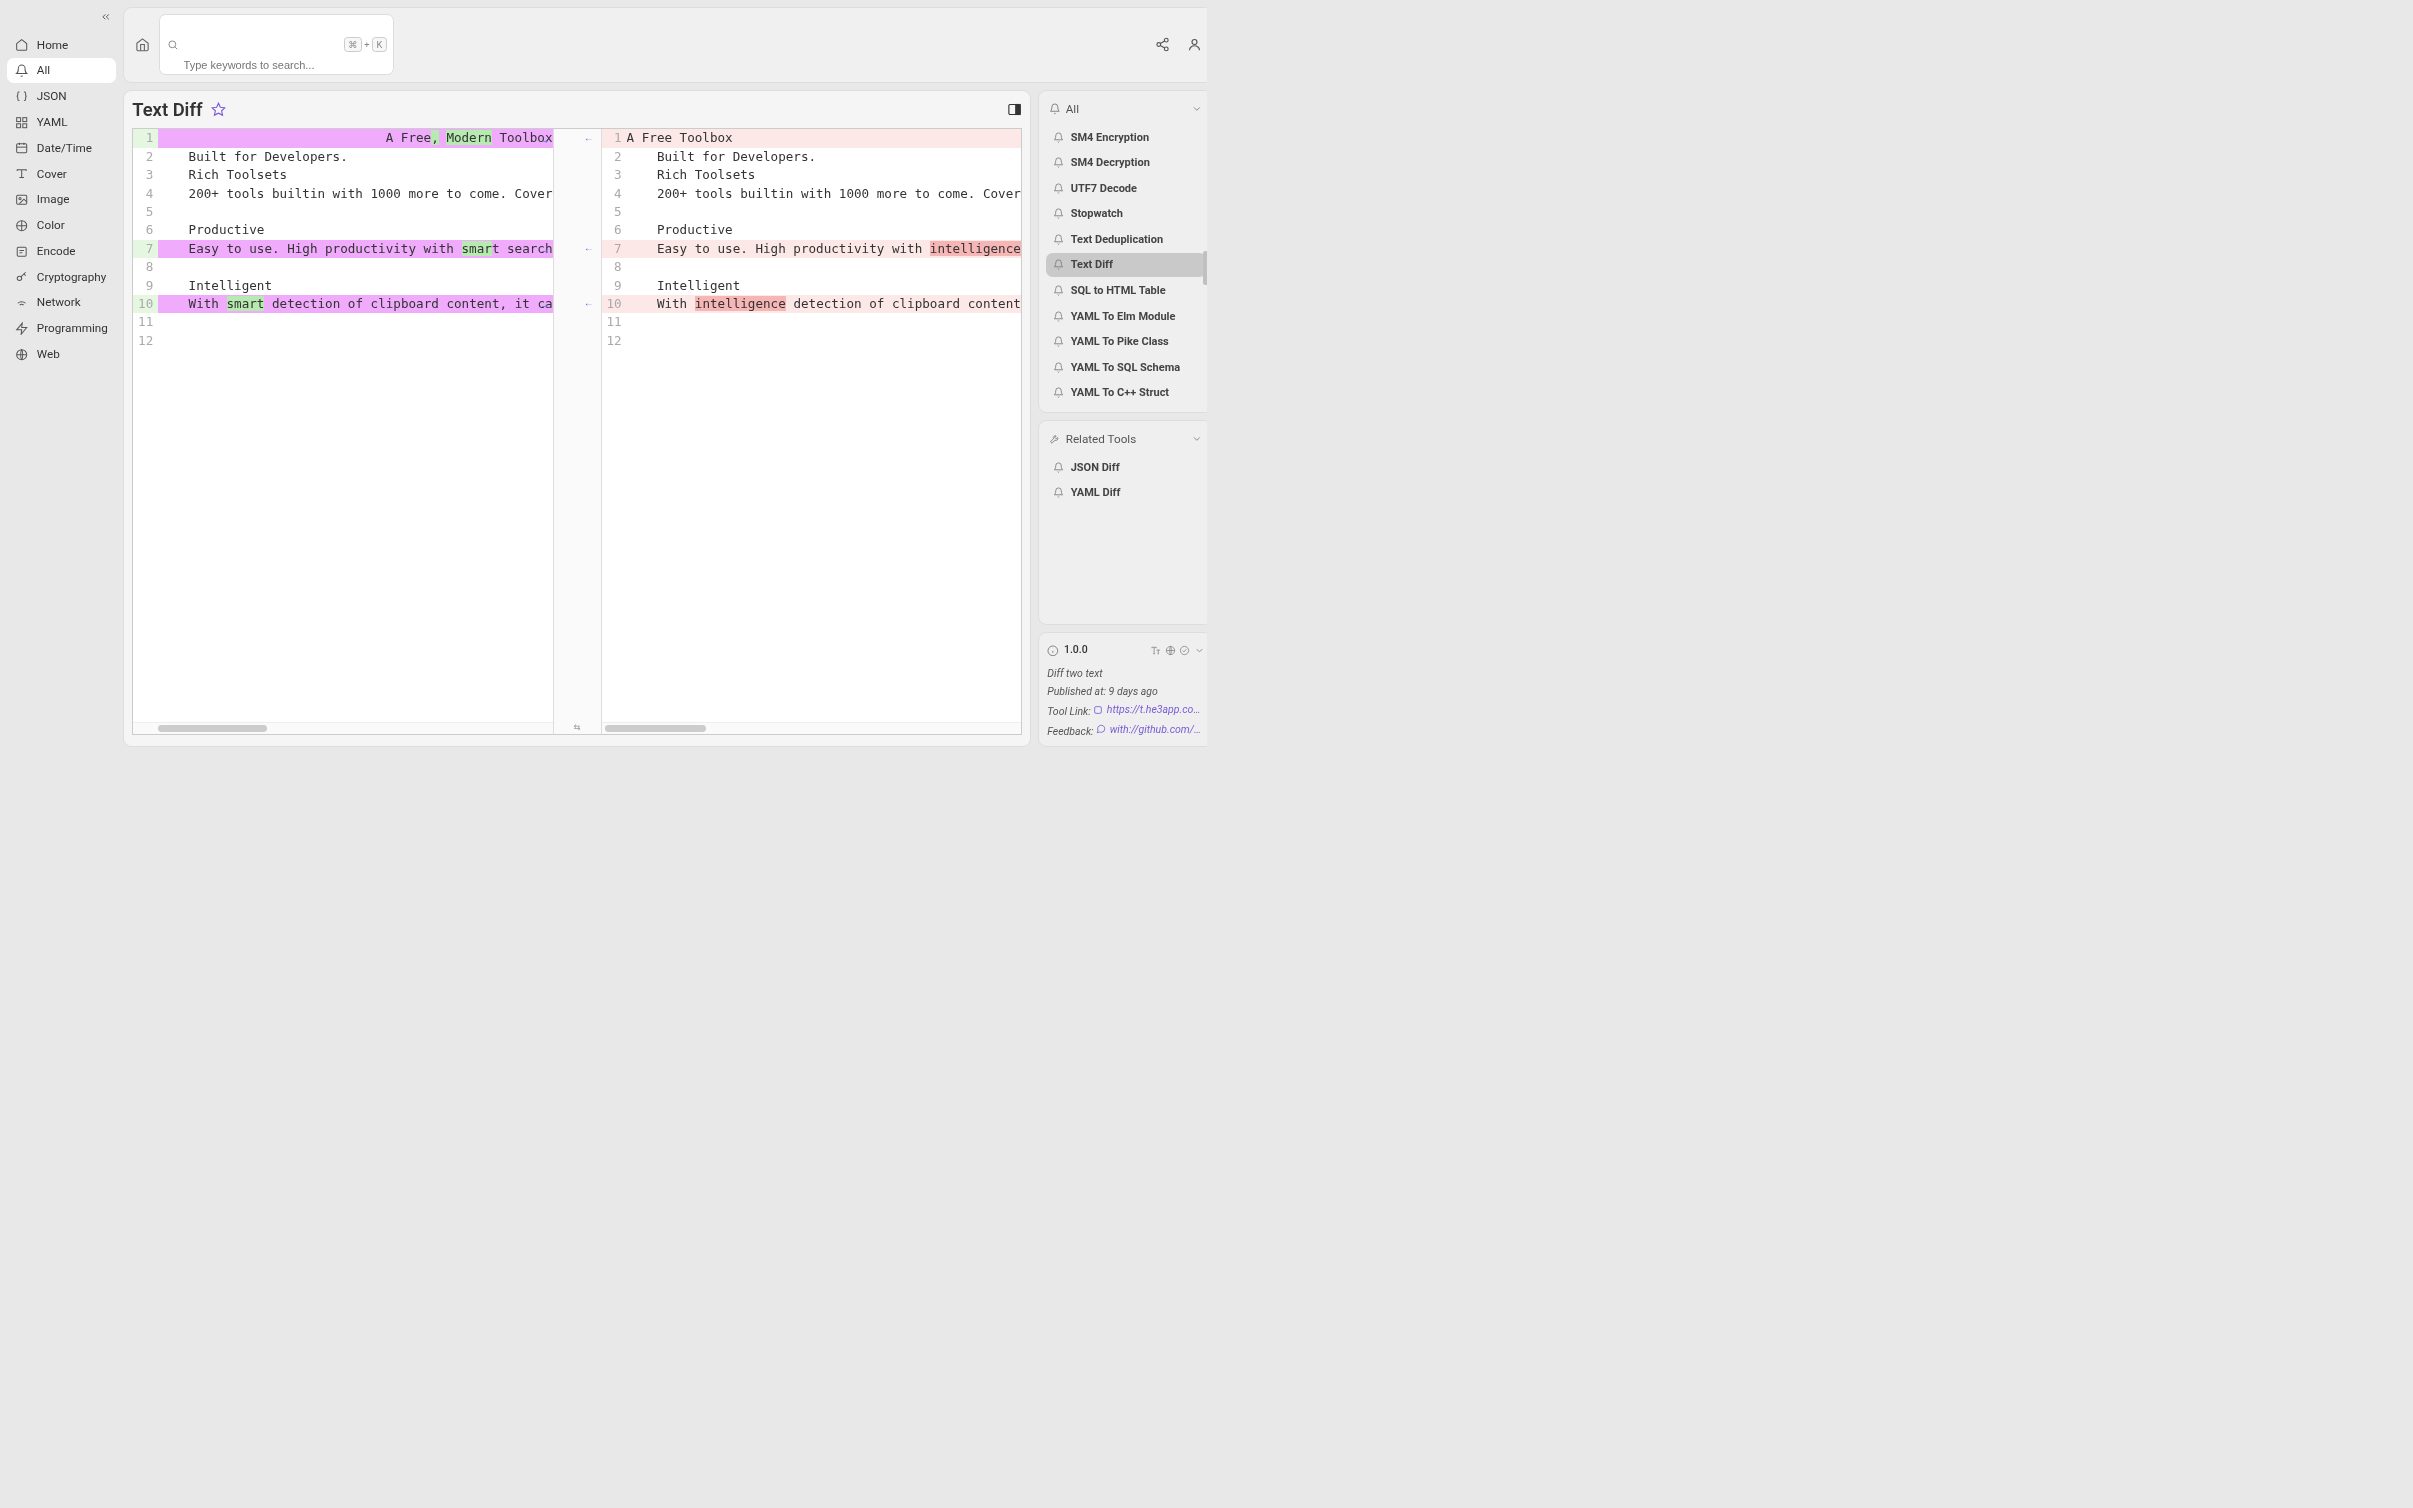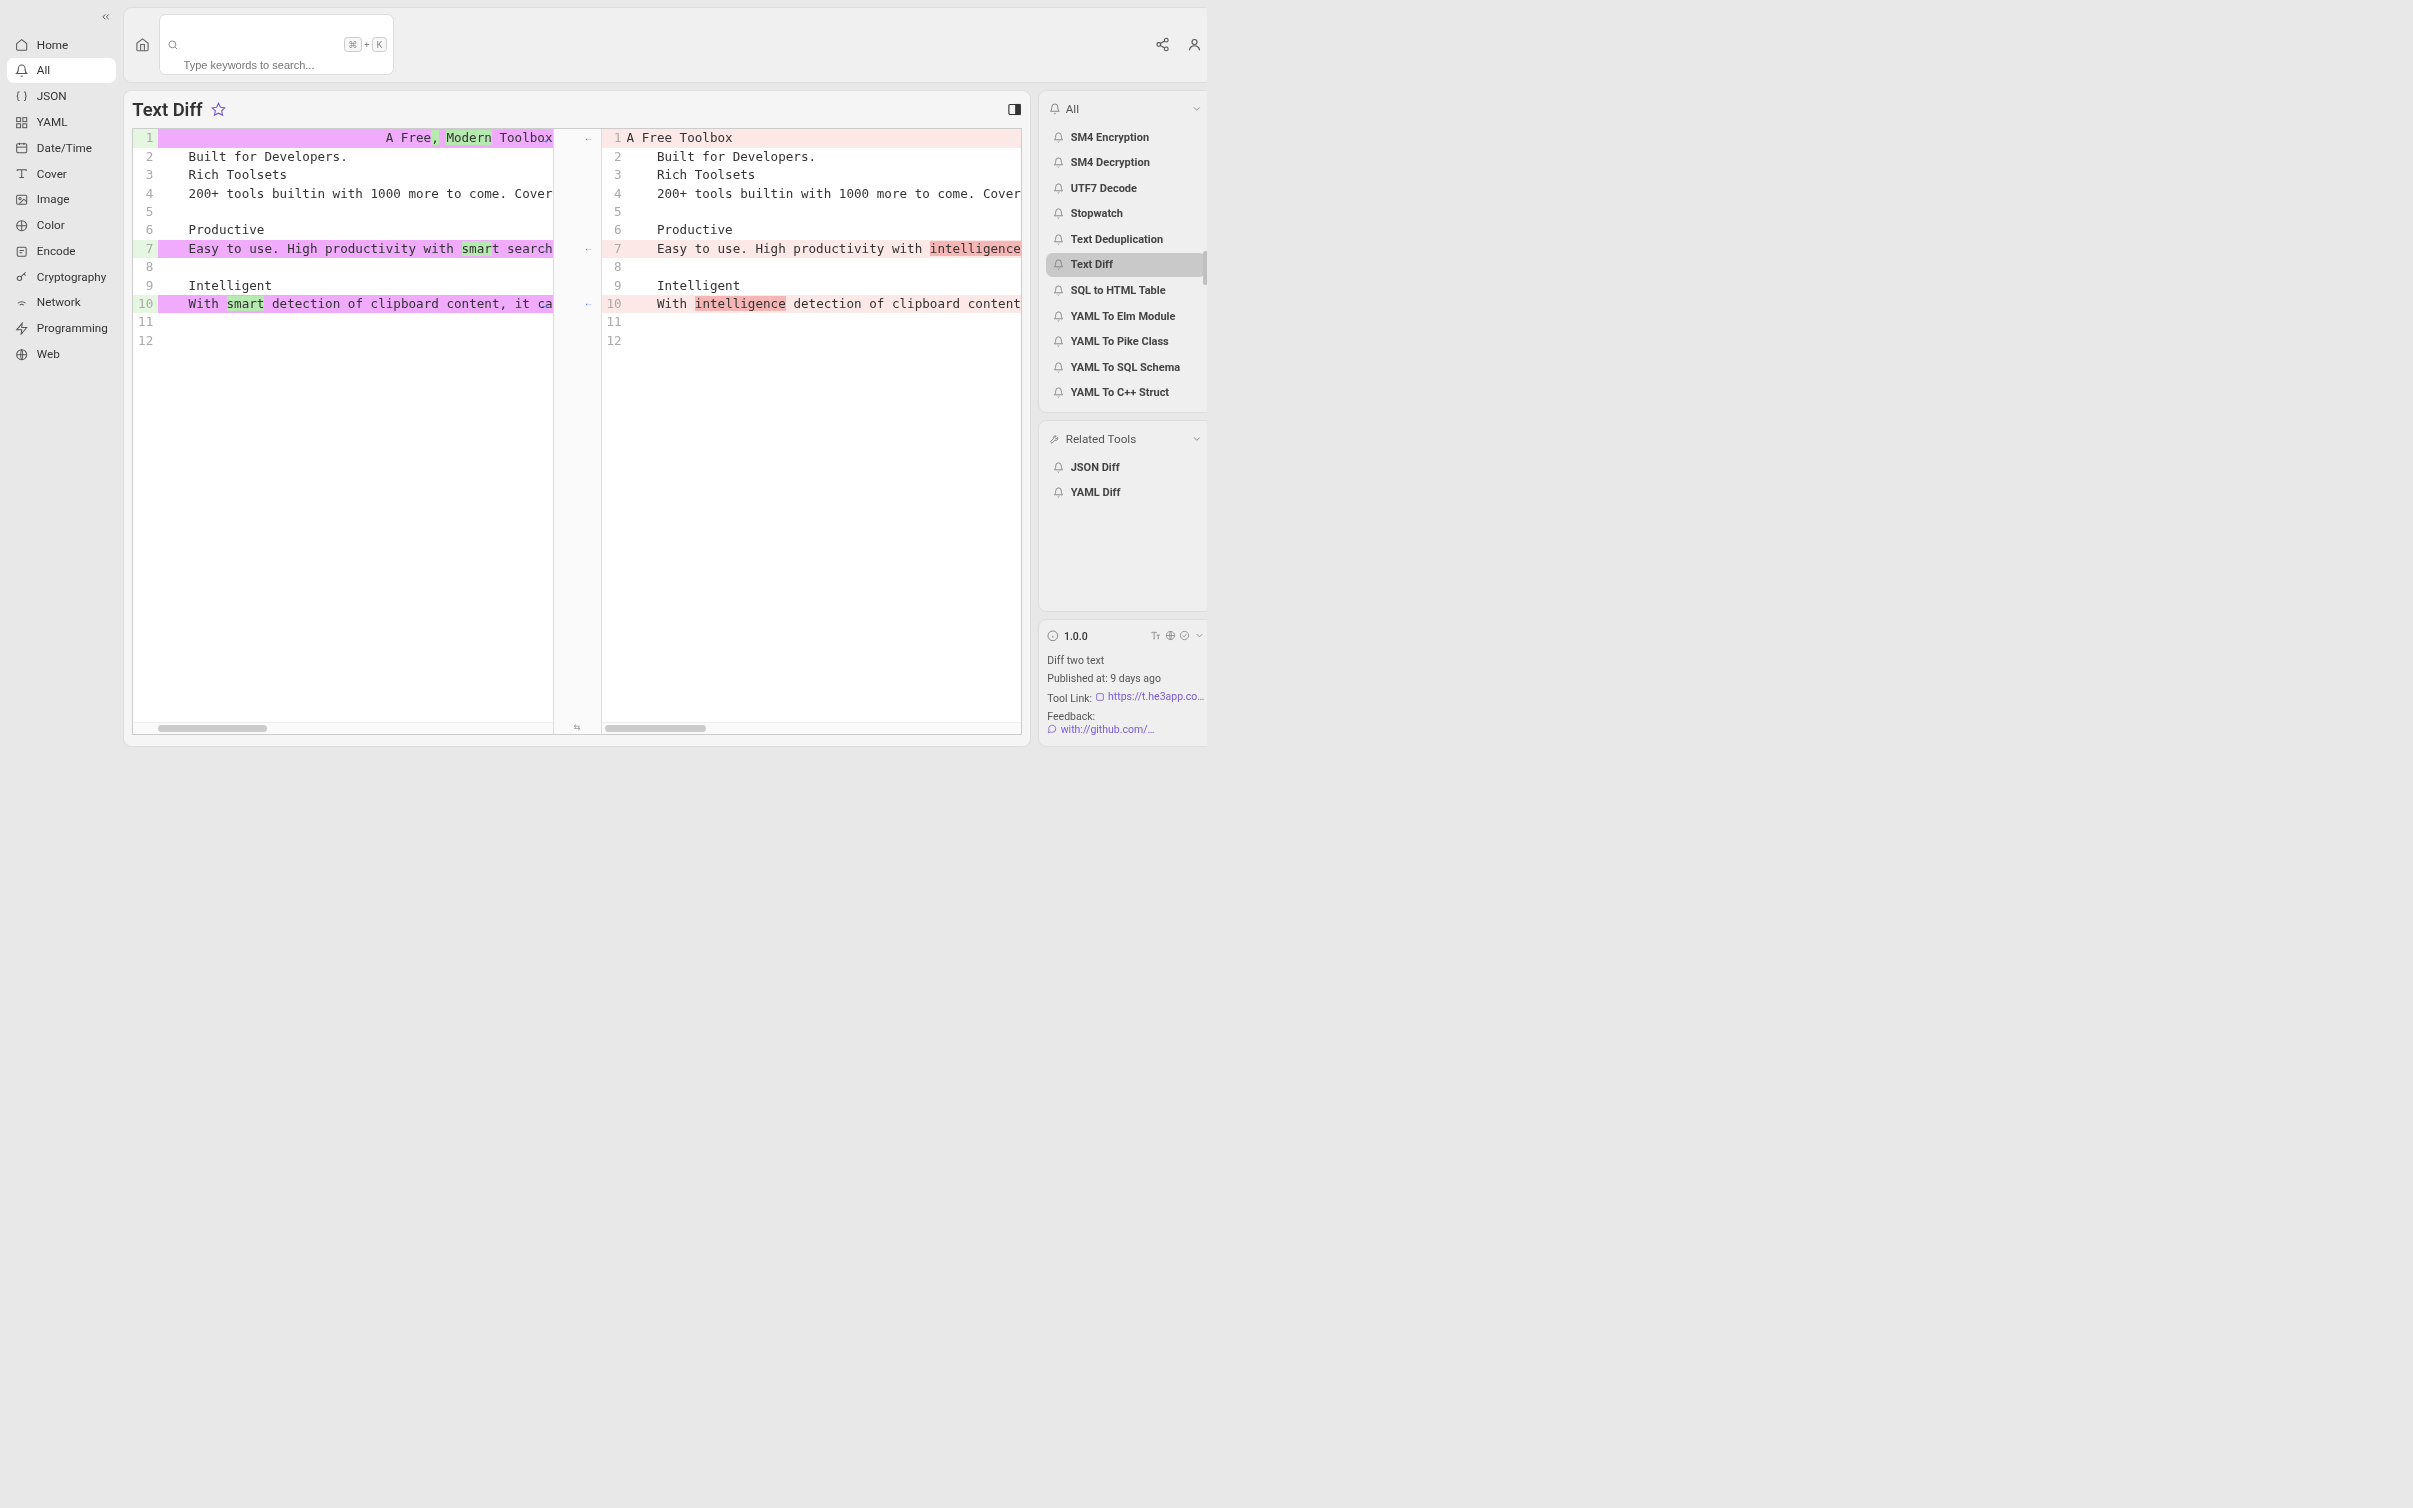--- a/index.html
+++ b/index.html
@@ -176,24 +176,24 @@
 }
 .tool-item.active { background:#c9c9c9; }
 .tool-item .ticon { width:11.7px; height:11.7px; display:flex; align-items:center; justify-content:center; color:#777; }
 .vtrack {
   position:absolute; right:-1.7px; top:0; bottom:0; width:5px;
 }
 .vthumb {
   position:absolute; right:0; width:5px; height:34px; background:#c0c0c0; border-radius:2.5px;
 }
 .info-panel { font-size:10.5px; color:#555; }
-.info-top { display:flex; align-items:flex-start; gap:5px; padding:3.4px 1.7px 8.4px 1.7px; }
+.info-top { display:flex; align-items:flex-end; gap:5px; padding:3.4px 1.7px 8.4px 1.7px; }
 .info-top .ver { font-weight:500; color:#333; }
 .info-top .right-icons { margin-left:auto; display:flex; gap:3.4px; color:#888; }
-.info-line { padding:2.5px 1.7px; }
+.info-line { padding:2.5px 1.7px;font-style:italic; }
 .info-line a { color:#7a5bd7; text-decoration:none; }
 .linkbox { display:inline-flex; align-items:center; gap:3.4px; }
 .linkicon { width:10px; height:10px; display:inline-flex; }
 svg { display:block; }
 </style>
 </head>
 <body>
 
 <div class="app">
 

